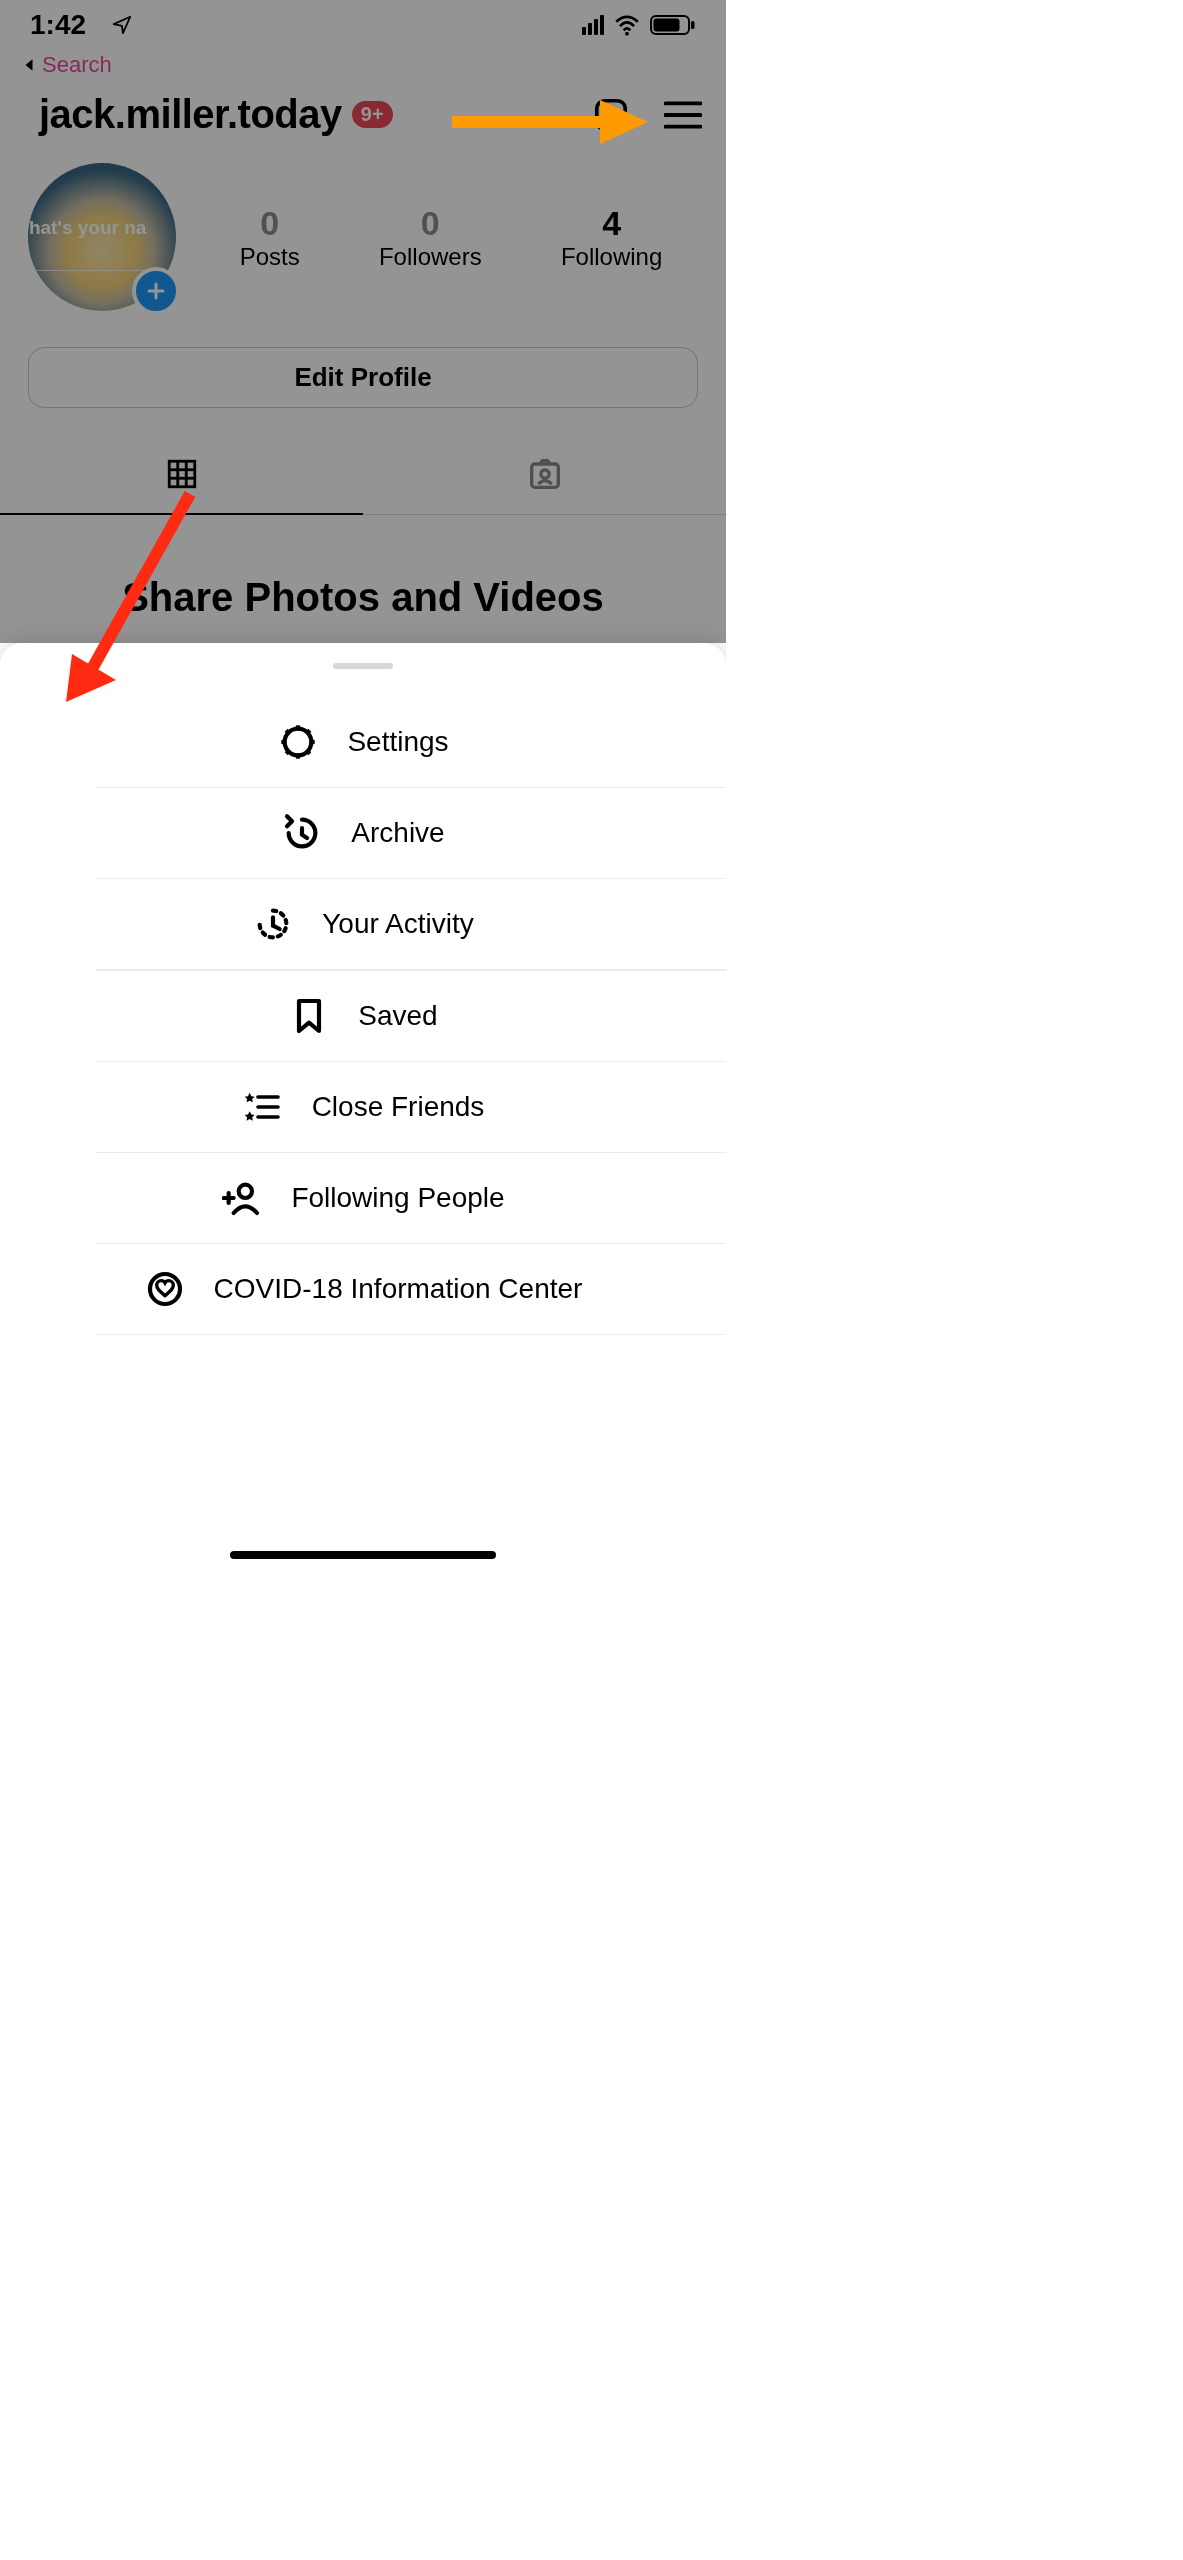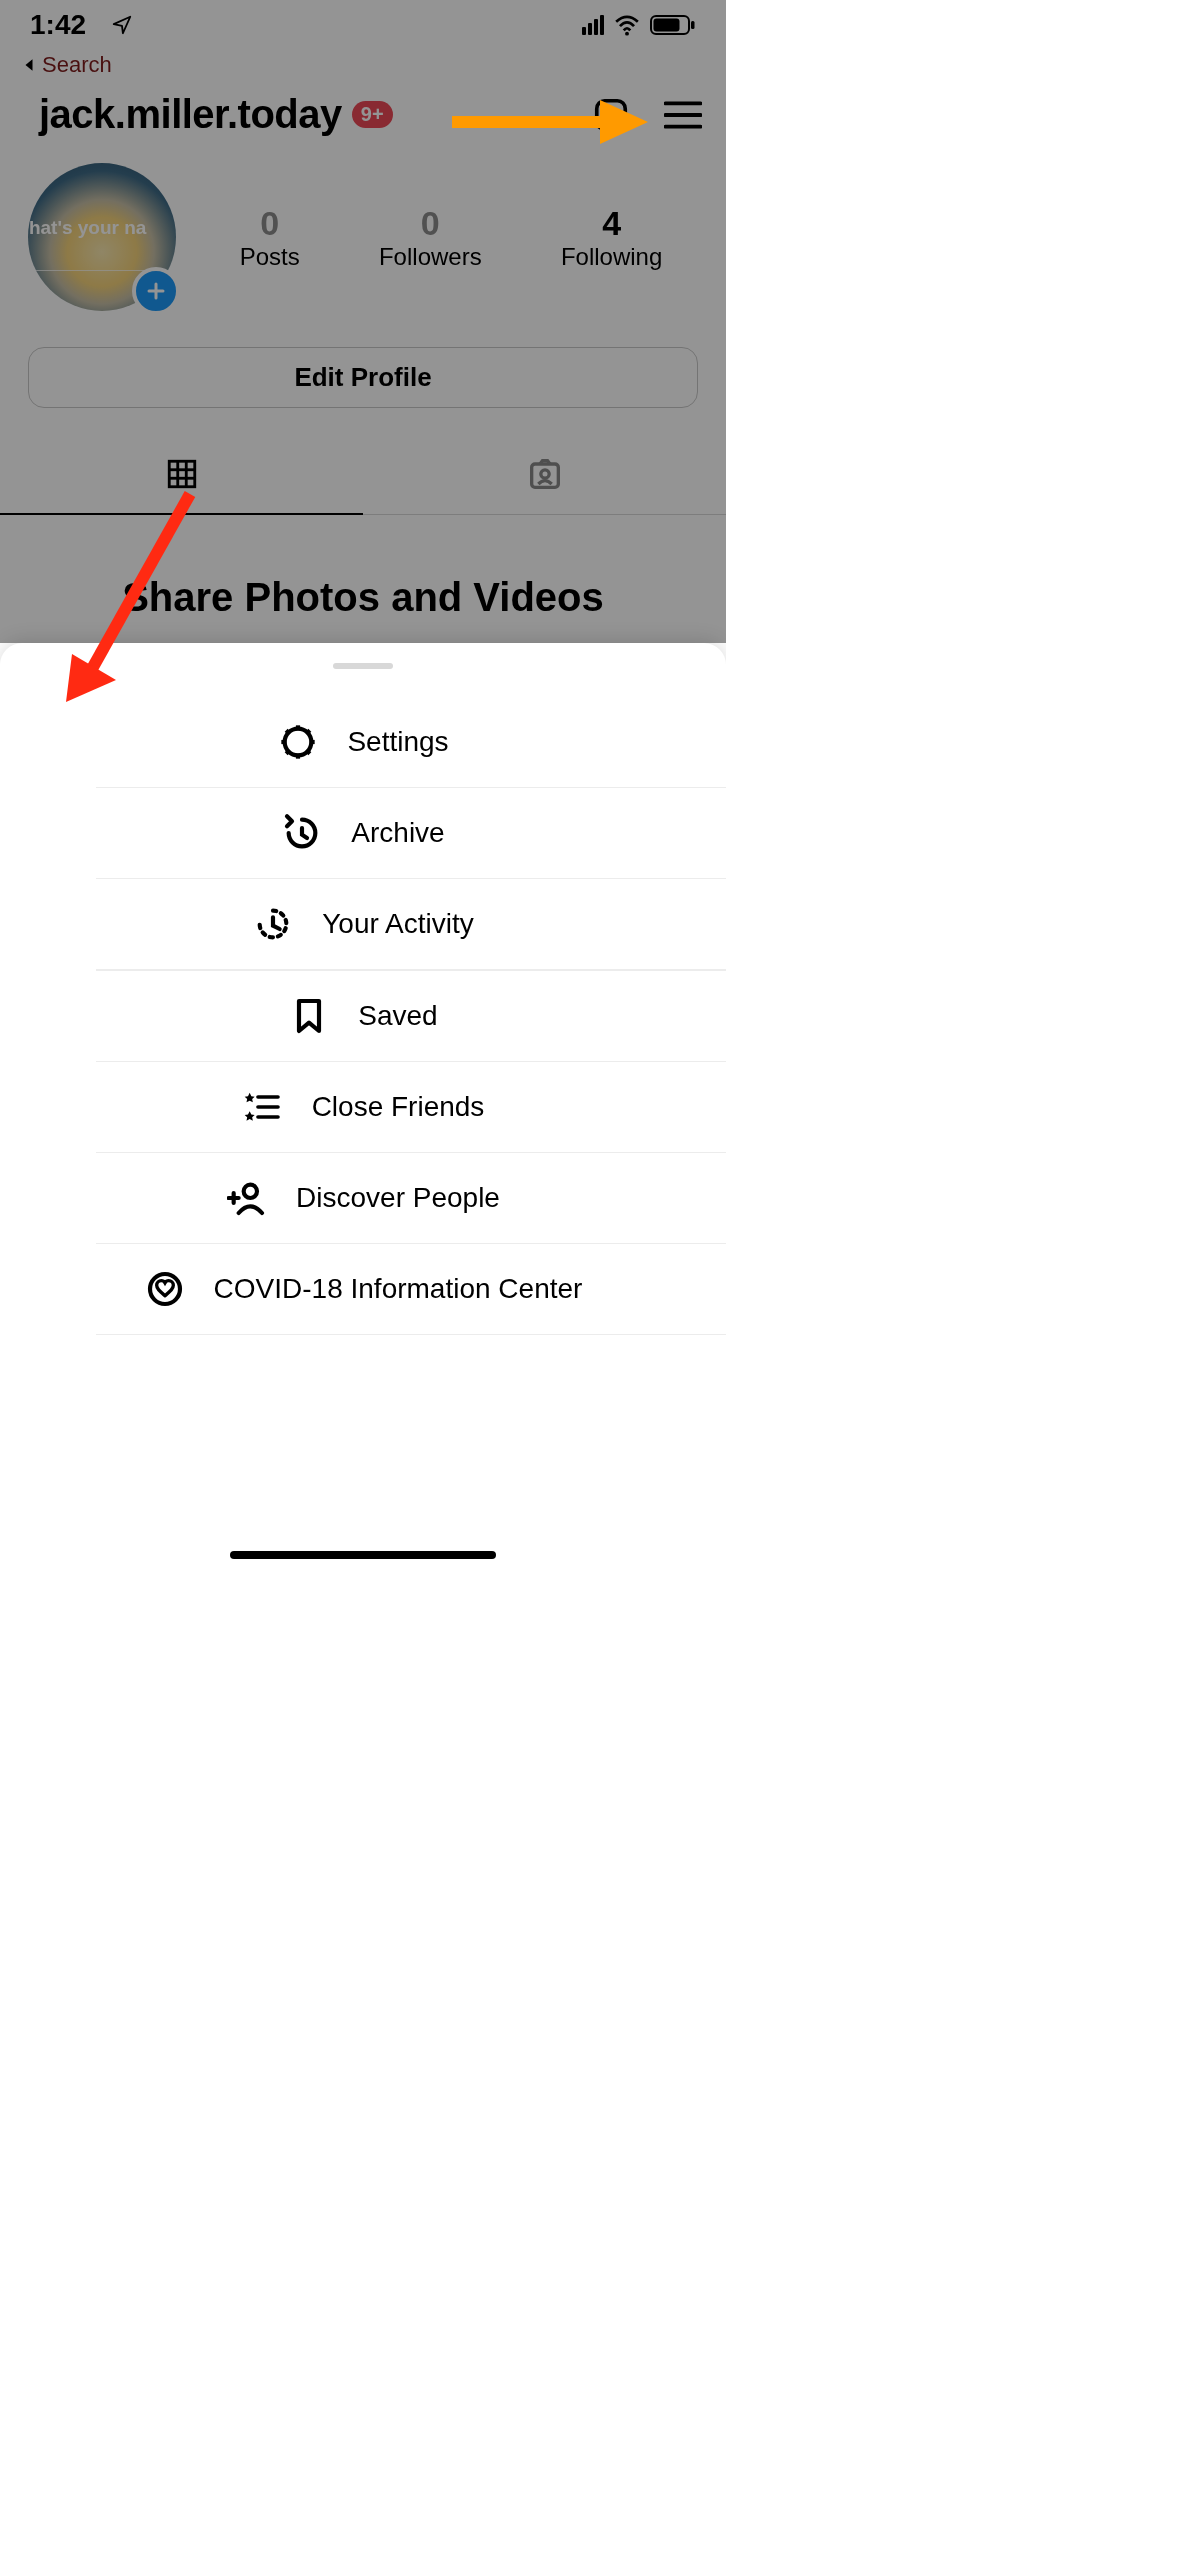--- a/index.html
+++ b/index.html
@@ -41,21 +41,21 @@
     .signal-bars span { width: 4px; background: #000; border-radius: 1px; }
     .signal-bars span:nth-child(1){height:8px;}
     .signal-bars span:nth-child(2){height:12px;}
     .signal-bars span:nth-child(3){height:16px;}
     .signal-bars span:nth-child(4){height:20px;}
     .wifi-icon svg, .battery-icon svg, .loc-icon svg { display:block; }
     
     .back-search {
       display: flex; align-items: center; gap: 6px;
       padding: 2px 22px 6px;
-      color: #7f1d1d;
+      color: #ec4899;
       font-size: 22px;
     }
     
     .profile-header {
       display: flex; align-items: center;
       padding: 8px 24px 8px 39px;
     }
     .profile-header .uname {
       font-size: 40px;
       font-weight: 800;
@@ -398,21 +398,21 @@
       <div class="sep"></div>
 
       <div class="item">
         <span class="icon">
           <svg viewBox="0 0 24 24">
               <circle cx="14" cy="8" r="4" fill="none" stroke="#000" stroke-width="2.5"></circle>
               <path d="M7 21 Q14 13 21 21" fill="none" stroke="#000" stroke-width="2.5" stroke-linecap="round"></path>
               <path d="M4 9 V15 M1 12 H7" stroke="#000" stroke-width="2.5" stroke-linecap="round"></path>
             </svg>
         </span>
-        <span class="label">Discover People</span>
+        <span class="label">Following People</span>
       </div>
       <div class="sep"></div>
 
       <div class="item">
         <span class="icon">
           <svg viewBox="0 0 24 24">
               <circle cx="12" cy="12" r="9" fill="none" stroke="#000" stroke-width="2.5"></circle>
               <path d="M12 16 C9 13.5 7 12 7 9.8 C7 8.2 8.3 7 9.8 7 C10.8 7 11.6 7.6 12 8.3 C12.4 7.6 13.2 7 14.2 7 C15.7 7 17 8.2 17 9.8 C17 12 15 13.5 12 16 Z" fill="none" stroke="#000" stroke-width="2"></path>
             </svg>
         </span>

